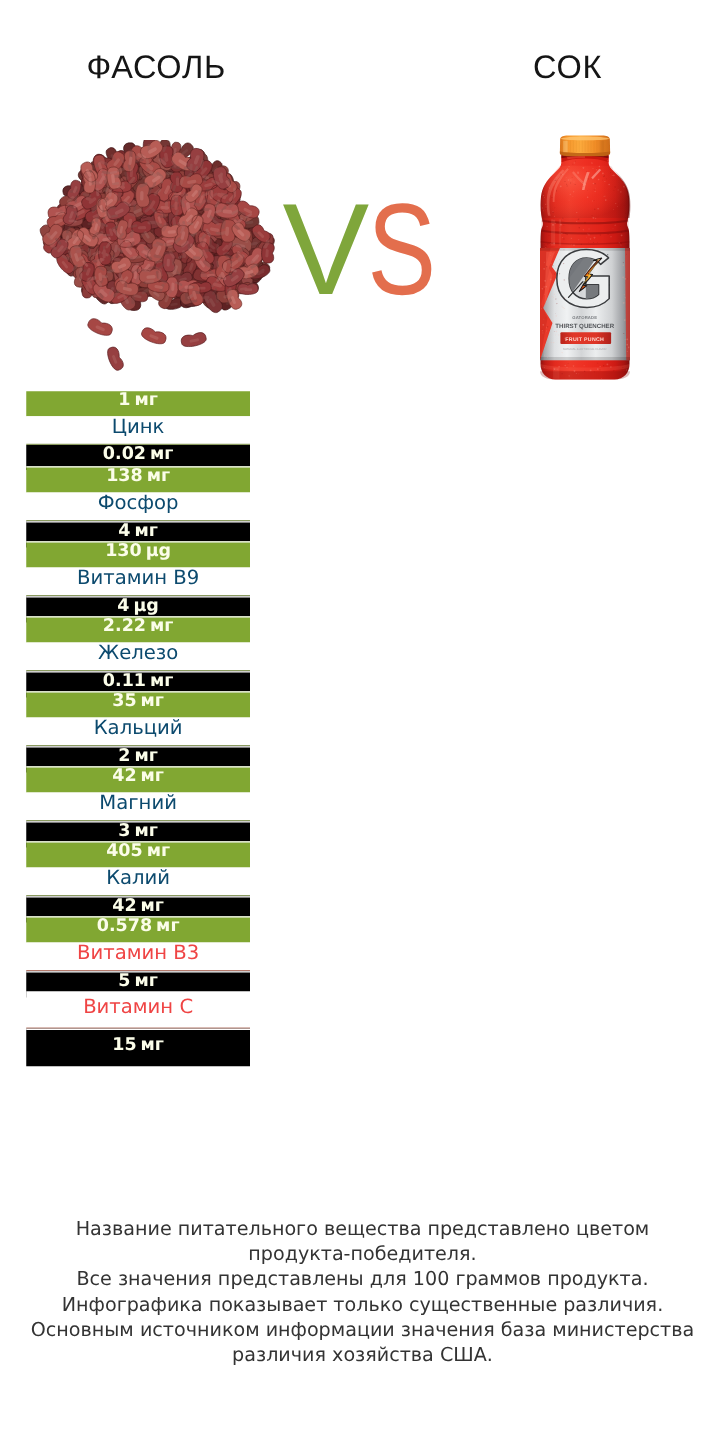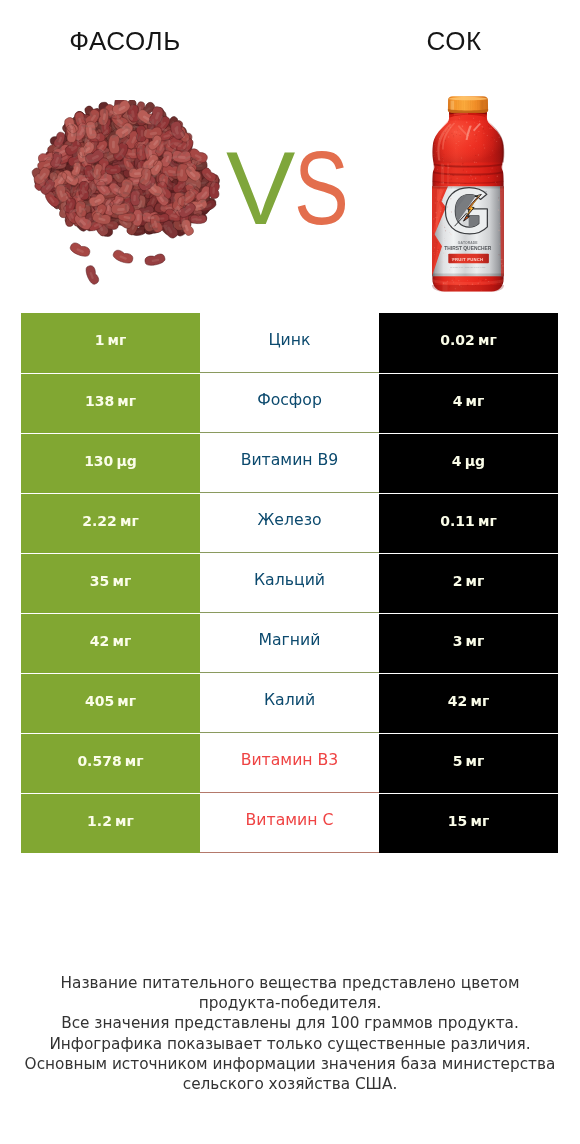--- a/index.html
+++ b/index.html
@@ -5,21 +5,21 @@
 <style>
   html,body{margin:0;padding:0;}
   body{
     width:580px;height:1144px;background:#ffffff;overflow:hidden;
     font-family:"Liberation Sans","DejaVu Sans",sans-serif;
     -webkit-font-smoothing:antialiased;
   }
   .page{position:relative;width:580px;height:1144px;}
 
   
-  .hdr{position:absolute;left:0;top:4px;width:580px;height:300px;}
+  .hdr{position:absolute;left:0;top:16px;width:580px;height:300px;}
   .hdr-title{
     position:absolute;top:24px;font-size:26px;color:#151515;
     text-align:center;letter-spacing:.55px;line-height:26px;font-weight:400;
   }
   .hdr-title.left {left:25px;width:200px;}
   .hdr-title.right{left:354px;width:200px;}
 
   .vs{position:absolute;left:226px;top:132px;height:104px;
       font-size:104px;line-height:104px;font-weight:400;letter-spacing:0px;
       white-space:nowrap;}
@@ -27,21 +27,21 @@
   .vs .v{color:#7fa63b;}
   .vs .s{color:#e36e4d;transform:scaleX(.79);transform-origin:left center;margin-left:-1px;}
 
   .imgbox{position:absolute;}
   #beans{left:22px;top:96px;width:200px;height:200px;}
   #bottle{left:428px;top:88px;width:80px;height:206px;}
   .svgimg{display:block;}
 
   
   .tbl{position:absolute;left:21px;top:313px;width:537px;}
-  .row{display:flex;width:537px;height:60px;}
+  .row{display:flex;width:537px;height:60px;flex-direction:column;}
   .cell{height:60px;display:flex;align-items:center;justify-content:center;box-sizing:border-box;
         line-height:1;padding-bottom:6px;}
   .c-left {width:179px;background:#81a732;}
   .c-mid  {width:179px;background:#fff;}
   .c-right{width:179px;background:#000000;}
   .row + .row .c-left, .row + .row .c-right{border-top:1.5px solid #fff;}
   .c-mid{border-bottom:1.3px solid #8a9a5f;}
   .val{color:#fbfde9;font-family:"DejaVu Sans",sans-serif;
        font-size:14px;font-weight:700;letter-spacing:0;white-space:nowrap;}
   .val .u{font-size:14px;font-weight:700;margin-left:3.2px;}
@@ -510,34 +510,31 @@
           <span class="val">0.578<span class="u">мг</span></span>
         </div>
         <div class="cell c-mid">
           <span class="lbl orange">Витамин B3</span>
         </div>
         <div class="cell c-right">
           <span class="val">5<span class="u">мг</span></span>
         </div>
       </div>
       <div class="row orange">
-        <div class="cell c-left">
-          <span class="val">1.2<span class="u">мг</span></span>
-        </div>
         <div class="cell c-mid">
           <span class="lbl orange">Витамин C</span>
         </div>
         <div class="cell c-right">
           <span class="val">15<span class="u">мг</span></span>
         </div>
       </div>
     </div>
 
   <div class="note" id="note">
       <div>Название питательного вещества представлено цветом</div>
       <div>продукта-победителя.</div>
       <div>Все значения представлены для 100 граммов продукта.</div>
       <div>Инфографика показывает только существенные различия.</div>
       <div>Основным источником информации значения база министерства</div>
-      <div>сельского хозяйства США.</div>
+      <div>различия хозяйства США.</div>
     </div>
 
 </div>
 
 </body></html>

